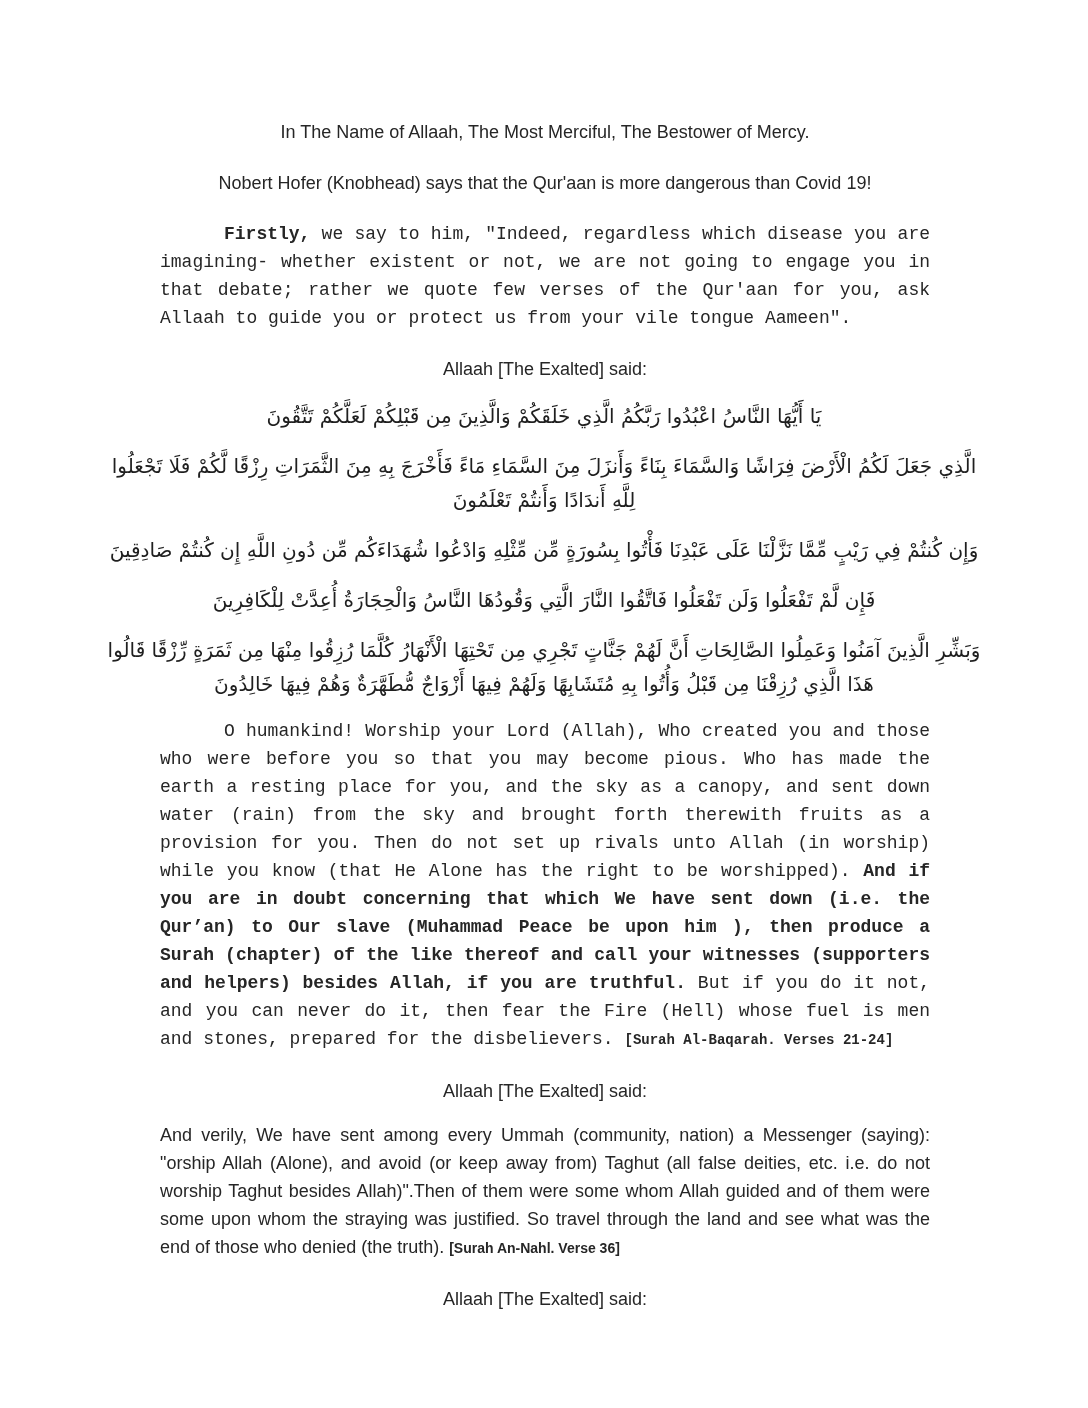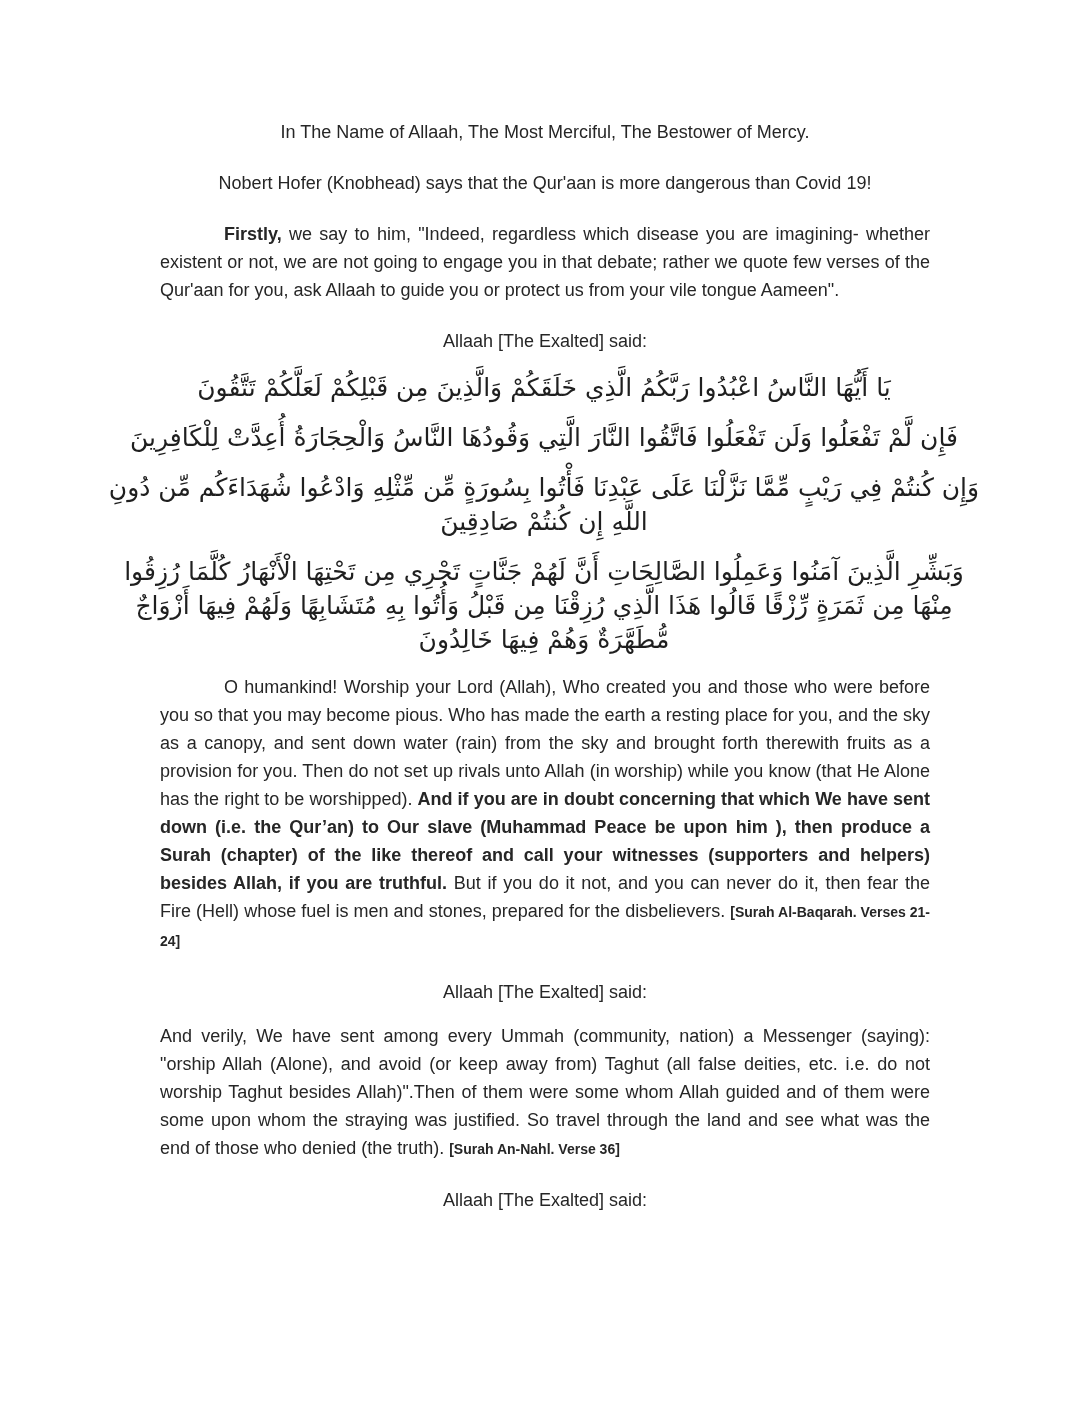--- a/index.html
+++ b/index.html
@@ -21,27 +21,27 @@
     padding: 118px 158px 0 160px;
     background: #ffffff;
   }
   p { margin: 0 0 14px 0; }
   .en {
     font-size: 18px;
     line-height: 28px;
   }
   .center { text-align: center; }
   .just { text-align: justify; }
-  .indent { text-indent: 64px; }
+  .indent { text-indent: 64px; font-family: Liberation Mono, monospace; }
   .heading { margin-top: 23px; margin-bottom: 16px; }
   .arabic {
     direction: rtl;
     unicode-bidi: embed;
     font-family: "DejaVu Sans", sans-serif;
-    font-size: 25px;
+    font-size: 20px;
     line-height: 34px;
     text-align: center;
     margin: 0 -56px 16px -58px;
     color: #1f1f1f;
   }
   .bold-run { font-weight: bold; }
   .cite {
     font-weight: bold;
     font-size: 14px;
   }
@@ -53,22 +53,23 @@
 
   <p class="en center">In The Name of Allaah, The Most Merciful, The Bestower of Mercy.</p>
 
   <p class="en center heading">Nobert Hofer (Knobhead) says that the Qur'aan is more dangerous than Covid 19!</p>
 
   <p class="en just indent heading"><span class="bold-run">Firstly,</span><span> we say to him, "Indeed, regardless which disease you are imagining- whether existent or not, we are not going to engage you in that debate; rather we quote few verses of the Qur'aan for you, ask Allaah to guide you or protect us from your vile tongue Aameen".</span></p>
 
   <p class="en center heading">Allaah [The Exalted] said:</p>
 
   <p class="arabic">يَا أَيُّهَا النَّاسُ اعْبُدُوا رَبَّكُمُ الَّذِي خَلَقَكُمْ وَالَّذِينَ مِن قَبْلِكُمْ لَعَلَّكُمْ تَتَّقُونَ</p>
+  <p class="arabic">الَّذِي جَعَلَ لَكُمُ الْأَرْضَ فِرَاشًا وَالسَّمَاءَ بِنَاءً وَأَنزَلَ مِنَ السَّمَاءِ مَاءً فَأَخْرَجَ بِهِ مِنَ الثَّمَرَاتِ رِزْقًا لَّكُمْ فَلَا تَجْعَلُوا لِلَّهِ أَندَادًا وَأَنتُمْ تَعْلَمُونَ</p>
+  <p class="arabic">وَإِن كُنتُمْ فِي رَيْبٍ مِّمَّا نَزَّلْنَا عَلَى عَبْدِنَا فَأْتُوا بِسُورَةٍ مِّن مِّثْلِهِ وَادْعُوا شُهَدَاءَكُم مِّن دُونِ اللَّهِ إِن كُنتُمْ صَادِقِينَ</p>
   <p class="arabic">فَإِن لَّمْ تَفْعَلُوا وَلَن تَفْعَلُوا فَاتَّقُوا النَّارَ الَّتِي وَقُودُهَا النَّاسُ وَالْحِجَارَةُ أُعِدَّتْ لِلْكَافِرِينَ</p>
-  <p class="arabic">وَإِن كُنتُمْ فِي رَيْبٍ مِّمَّا نَزَّلْنَا عَلَى عَبْدِنَا فَأْتُوا بِسُورَةٍ مِّن مِّثْلِهِ وَادْعُوا شُهَدَاءَكُم مِّن دُونِ اللَّهِ إِن كُنتُمْ صَادِقِينَ</p>
   <p class="arabic">وَبَشِّرِ الَّذِينَ آمَنُوا وَعَمِلُوا الصَّالِحَاتِ أَنَّ لَهُمْ جَنَّاتٍ تَجْرِي مِن تَحْتِهَا الْأَنْهَارُ كُلَّمَا رُزِقُوا مِنْهَا مِن ثَمَرَةٍ رِّزْقًا قَالُوا هَذَا الَّذِي رُزِقْنَا مِن قَبْلُ وَأُتُوا بِهِ مُتَشَابِهًا وَلَهُمْ فِيهَا أَزْوَاجٌ مُّطَهَّرَةٌ وَهُمْ فِيهَا خَالِدُونَ</p>
 
   <p class="en just indent"><span>O humankind! Worship your Lord (Allah), Who created you and those who were before you so that you may become pious. Who has made the earth a resting place for you, and the sky as a canopy, and sent down water (rain) from the sky and brought forth therewith fruits as a provision for you. Then do not set up rivals unto Allah (in worship) while you know (that He Alone has the right to be worshipped). </span><span class="bold-run">And if you are in doubt concerning that which We have sent down (i.e. the Qur’an) to Our slave (Muhammad Peace be upon him ), then produce a Surah (chapter) of the like thereof and call your witnesses (supporters and helpers) besides Allah, if you are truthful.</span><span> But if you do it not, and you can never do it, then fear the Fire (Hell) whose fuel is men and stones, prepared for the disbelievers. </span><span class="cite">[Surah Al-Baqarah. Verses 21-24]</span></p>
 
   <p class="en center heading">Allaah [The Exalted] said:</p>
 
 
   <p class="en just"><span>And verily, We have sent among every Ummah (community, nation) a Messenger (saying): "orship Allah (Alone), and avoid (or keep away from) Taghut (all false deities, etc. i.e. do not worship Taghut besides Allah)".Then of them were some whom Allah guided and of them were some upon whom the straying was justified. So travel through the land and see what was the end of those who denied (the truth). </span><span class="cite">[Surah An-Nahl. Verse 36]</span></p>
 
   <p class="en center heading">Allaah [The Exalted] said:</p>

